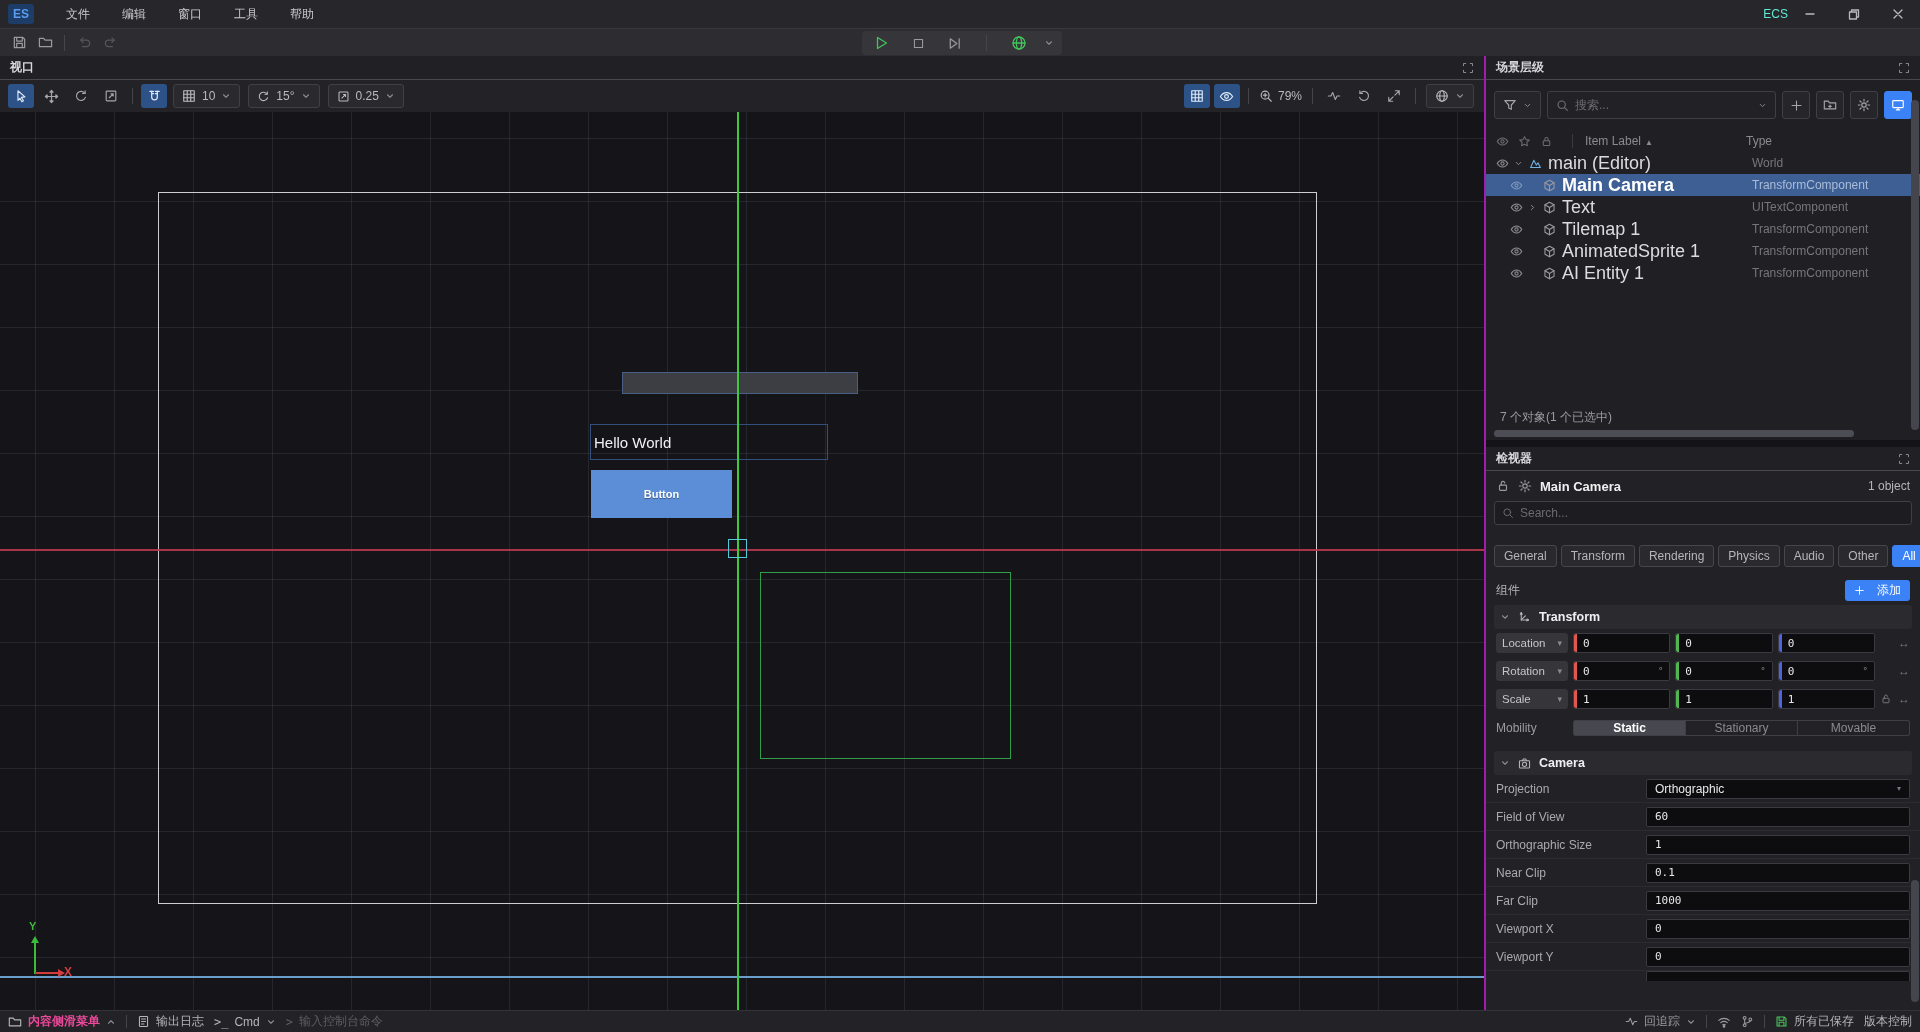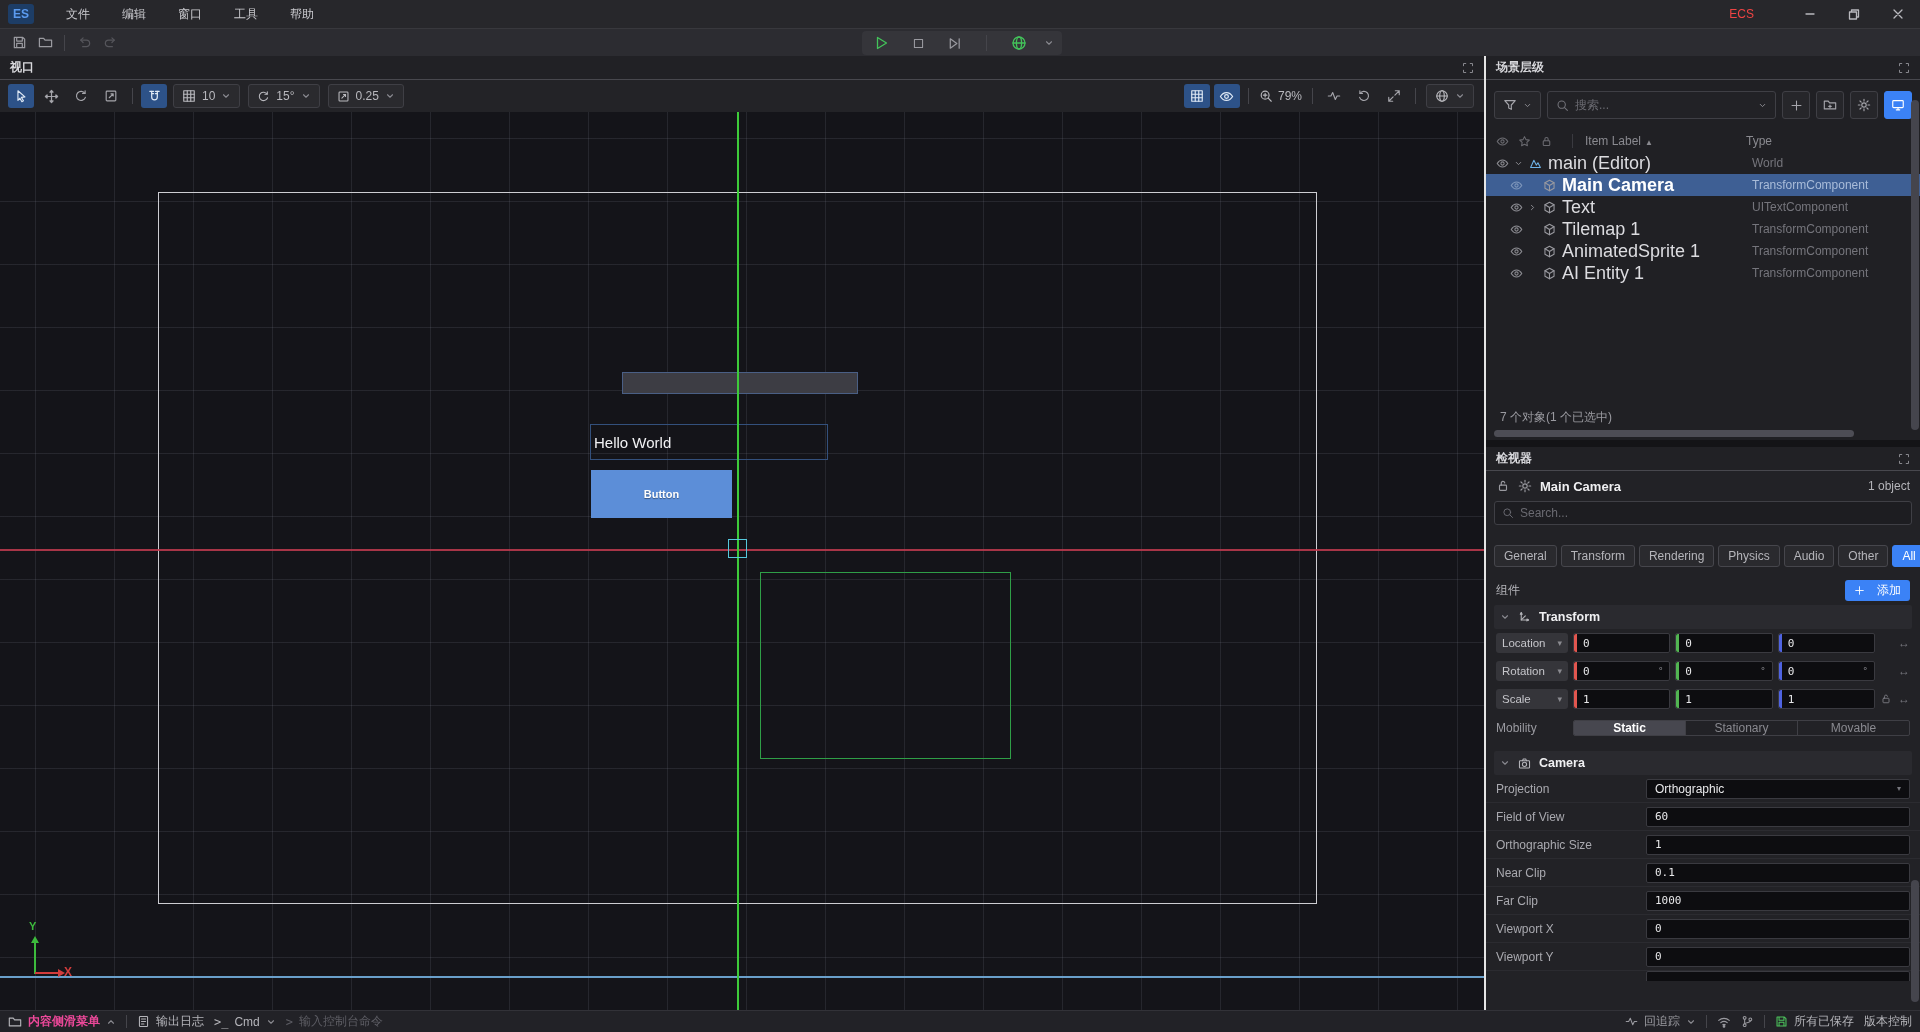--- a/index.html
+++ b/index.html
@@ -11,35 +11,35 @@
   svg.ic { display:block; }
   .ic { stroke:currentColor; fill:none; stroke-width:1.3; stroke-linecap:round; stroke-linejoin:round; }
 
   
   .titlebar { height:28px; background:#27272b; display:flex; align-items:center; flex:none; }
   .logo { margin-left:8px; width:26px; height:20px; background:#1d3d66; color:#5b9bf0; font-weight:bold;
     font-size:12px; display:flex; align-items:center; justify-content:center; border-radius:3px; }
   .menus { display:flex; margin-left:18px; gap:4px; }
   .menu-item { padding:4px 14px; color:#c9c9ce; cursor:default; }
   .tb-right { margin-left:auto; display:flex; align-items:center; height:100%; }
-  .ws-label { color:#ef4444; margin-right:34px; font-size:12px; }
+  .ws-label { color:#5eead4; font-size:12px; }
   .winbtn { width:44px; height:28px; display:flex; align-items:center; justify-content:center; color:#b9b9be; }
 
   
   .toolbar { height:28px; background:#2c2c31; border-top:1px solid #38383d; display:flex; align-items:center; flex:none; position:relative; }
   .tbtn { width:26px; height:22px; display:flex; align-items:center; justify-content:center; color:#9a9aa0; border-radius:3px; }
   .tbtn.disabled { color:#55555b; }
   .tb-sep { width:1px; height:16px; background:#45454b; margin:0 6px; }
   .playbar { position:absolute; left:862px; top:2px; height:24px; width:200px; background:#35353a;
     border-radius:4px; display:flex; align-items:center; padding:0 8px; gap:14px; }
   .play-green { color:#43c35a; }
   .gray-ic { color:#9a9aa0; }
 
   
-  .main { flex:1; display:flex; min-height:0; background:#e5e5e5; }
+  .main { flex:1; display:flex; min-height:0; background:#a21caf; }
   .vp-panel { flex:1; display:flex; flex-direction:column; min-width:0; margin-right:2px; }
   .right-col { width:434px; flex:none; display:flex; flex-direction:column; }
 
   .panel-title { height:24px; background:#212125; border-bottom:1px solid #48484e; display:flex;
     align-items:center; padding:0 10px; flex:none; }
   .panel-title .pt-text { color:#d8d8dc; font-weight:bold; font-size:12px; }
   .pt-expand { margin-left:auto; color:#8a8a90; }
 
   
   .vp-toolbar { height:32px; background:#232327; display:flex; align-items:center; padding:0 6px; flex:none; }

